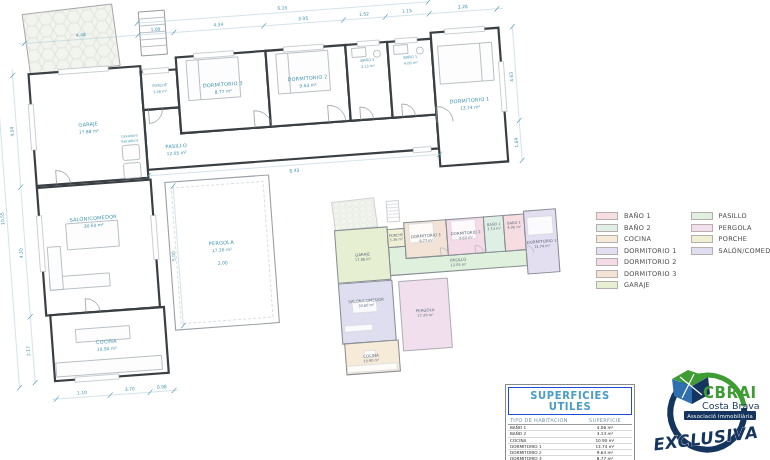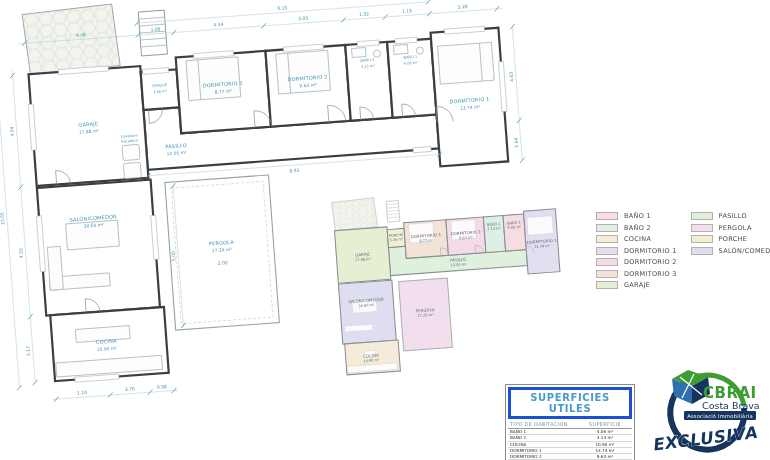--- a/index.html
+++ b/index.html
@@ -30,21 +30,21 @@
   .door2{fill:none;stroke:#a7adb3;stroke-width:1.2;}
   
   .legend{position:absolute;left:596px;top:212px;display:flex;gap:14px;}
   .lcol{display:flex;flex-direction:column;gap:3px;}
   .litem{display:flex;align-items:center;gap:6px;height:8.5px;}
   .swatch{width:22px;height:8px;border:1px solid #b9aeae;box-sizing:border-box;}
   .llabel{font-size:6.5px;color:#4a4a4a;letter-spacing:.3px;white-space:nowrap;}
   
   .stable{position:absolute;left:505px;top:384px;width:130px;background:#fff;
           border:1px solid #8a8a8a;box-sizing:border-box;padding:2px;}
-  .stitle{border:3px solid #1d4ed8;text-align:center;font-size:10px;font-weight:bold;
+  .stitle{border:1px solid #1d4ed8;text-align:center;font-size:10px;font-weight:bold;
           color:#4a9cc8;letter-spacing:.6px;padding:2px 0;}
   .shead{display:flex;font-size:5px;color:#7597ab;border-bottom:1px solid #9a9a9a;
          padding:2px 2px 1px 2px;letter-spacing:.3px;}
   .shead span:first-child{flex:1.4;}
   .shead span:last-child{flex:1;text-align:center;}
   .srow{display:flex;font-size:4.2px;color:#2b2b2b;border-bottom:.5px solid #d8d8d8;
         padding:0 2px;line-height:1.25;}
   .srow span:first-child{flex:1.4;}
   .srow span:last-child{flex:1;text-align:center;}
   

